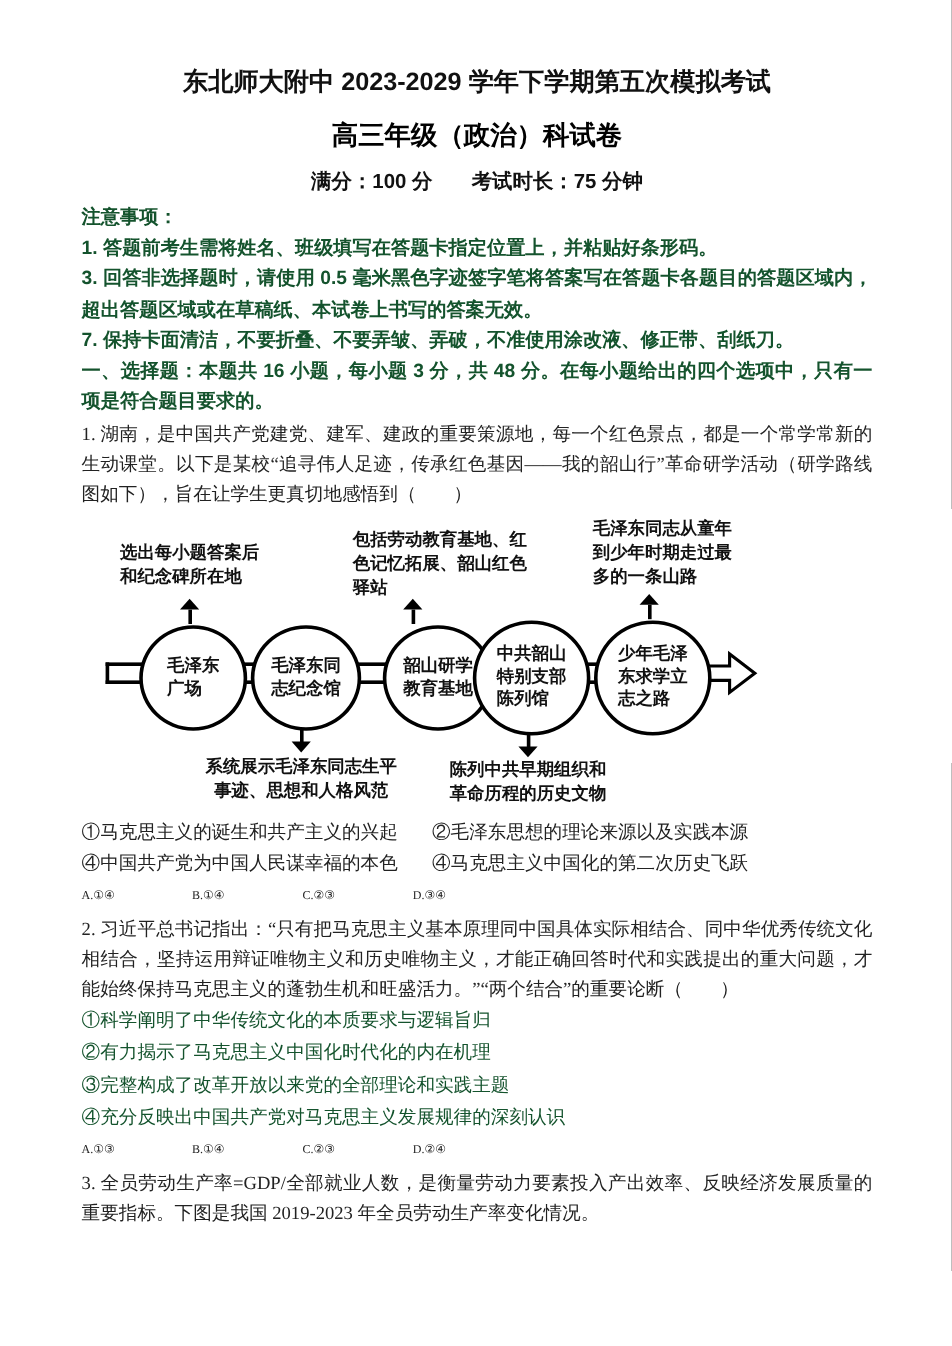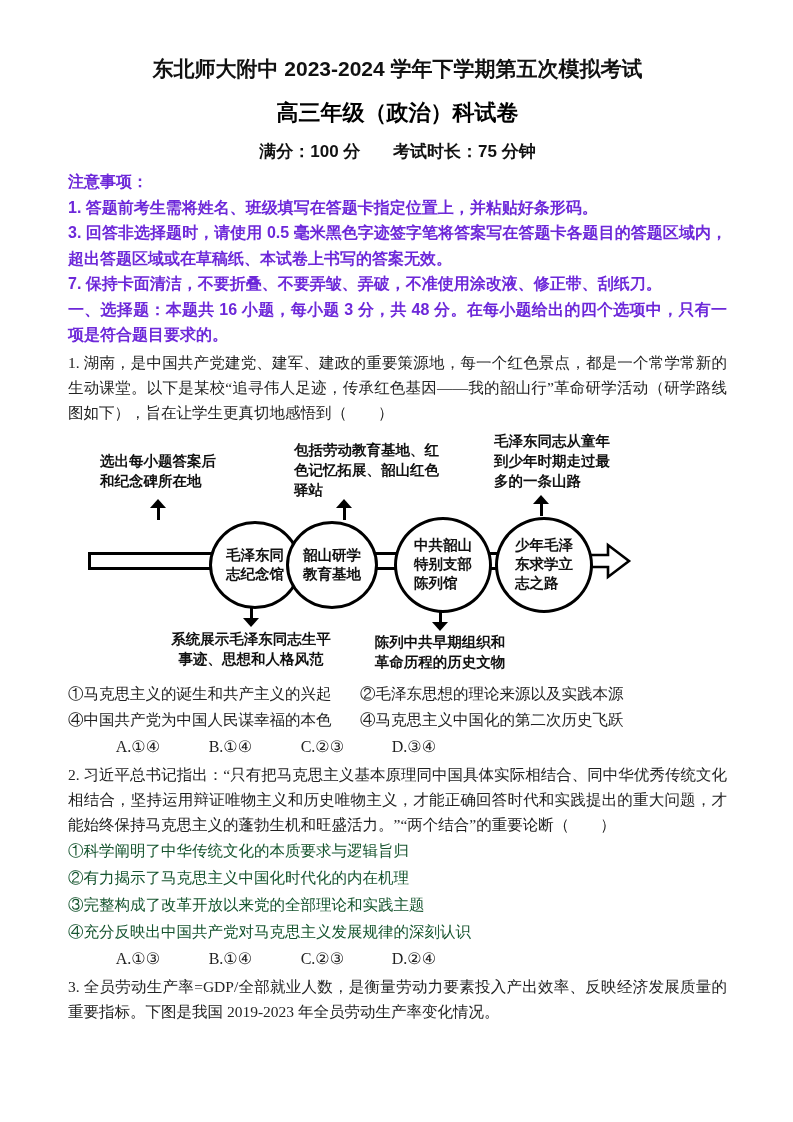--- a/index.html
+++ b/index.html
@@ -26,21 +26,21 @@
   }
   .info{
     margin-top:11px;text-align:center;
     font-family:"Liberation Sans","DejaVu Sans",sans-serif;
     font-weight:bold;font-size:17px;line-height:24px;color:#111;
   }
   .info span{margin:0 14px;}
   .notice{margin-top:5px;}
   .np{
     margin:0;font-family:"Liberation Sans","DejaVu Sans",sans-serif;
-    font-weight:bold;font-size:16px;line-height:25.5px;color:#6d28d9;
+    font-weight:bold;font-size:16px;line-height:25.5px;color:#14532d;
     text-align:justify;
   }
   .stem{
     margin:2px 0 0 0;font-size:15.5px;line-height:25px;color:#222;
     text-align:justify;
   }
   
   .diagram{
     position:relative;margin:4px 0 6px 20px;
     width:560px;height:246px;
@@ -70,29 +70,29 @@
   .va.up .head{top:0;border-bottom:9px solid #000;}
   .va.down .stem{top:0;bottom:7px;}
   .va.down .head{bottom:0;border-top:9px solid #000;}
   .endarrow{position:absolute;left:494px;top:112px;z-index:2;}
   
   .opt2col{
     display:grid;grid-template-columns:292px auto;
     font-size:15.5px;line-height:26px;color:#222;margin-top:2px;
   }
   .optline{margin:0;font-size:15.5px;line-height:27px;color:#14532d;}
-  .ansrow{display:flex;font-size:16px;line-height:27px;color:#222;text-align:right;}
+  .ansrow{display:flex;font-size:10px;line-height:27px;color:#222;}
   .ansrow span{width:92px;}
 </style>
 </head>
 <body>
 
 <div class="page">
 
-  <h1 class="ttl">东北师大附中 2023-2024 学年下学期第五次模拟考试</h1>
+  <h1 class="ttl">东北师大附中 2023-2029 学年下学期第五次模拟考试</h1>
   <h2 class="sub">高三年级（政治）科试卷</h2>
   <div class="info">
     <span>满分：100 分</span>
     <span>考试时长：75 分钟</span>
   </div>
 
   <div class="notice">
     <p class="np">注意事项：</p>
     <p class="np">1. 答题前考生需将姓名、班级填写在答题卡指定位置上，并粘贴好条形码。</p>
     <p class="np">3. 回答非选择题时，请使用 0.5 毫米黑色字迹签字笔将答案写在答题卡各题目的答题区域内，超出答题区域或在草稿纸、本试卷上书写的答案无效。</p>
@@ -103,23 +103,25 @@
   <p class="stem">1. 湖南，是中国共产党建党、建军、建政的重要策源地，每一个红色景点，都是一个常学常新的生动课堂。以下是某校“追寻伟人足迹，传承红色基因——我的韶山行”革命研学活动（研学路线图如下），旨在让学生更真切地感悟到（　　）</p>
 
   <div class="diagram">
 
     <div class="track"></div>
 
     <svg class="endarrow" width="50" height="40" viewBox="0 0 50 40">
       <path d="M1 14 H26 V4 L47 20 L26 36 V26 H1 Z" fill="#ffffff" stroke="#000000" stroke-width="2.6"></path>
     </svg>
 
+    <div class="node" style="left:28px;top:92px;width:84px;height:82px;">毛泽东
+广场</div>
     <div class="node" style="left:121px;top:92px;width:86px;height:82px;">毛泽东同
 志纪念馆</div>
-    <div class="node" style="left:198px;top:92px;width:86px;height:82px;">韶山研学
+    <div class="node" style="left:231px;top:92px;width:86px;height:82px;">韶山研学
 教育基地</div>
     <div class="node" style="left:306px;top:88px;width:92px;height:90px;">中共韶山
 特别支部
 陈列馆</div>
     <div class="node" style="left:407px;top:88px;width:92px;height:90px;">少年毛泽
 东求学立
 志之路</div>
 
     <div class="va up" style="left:62px;top:70px;height:21px;">
       <span class="head"></span>

